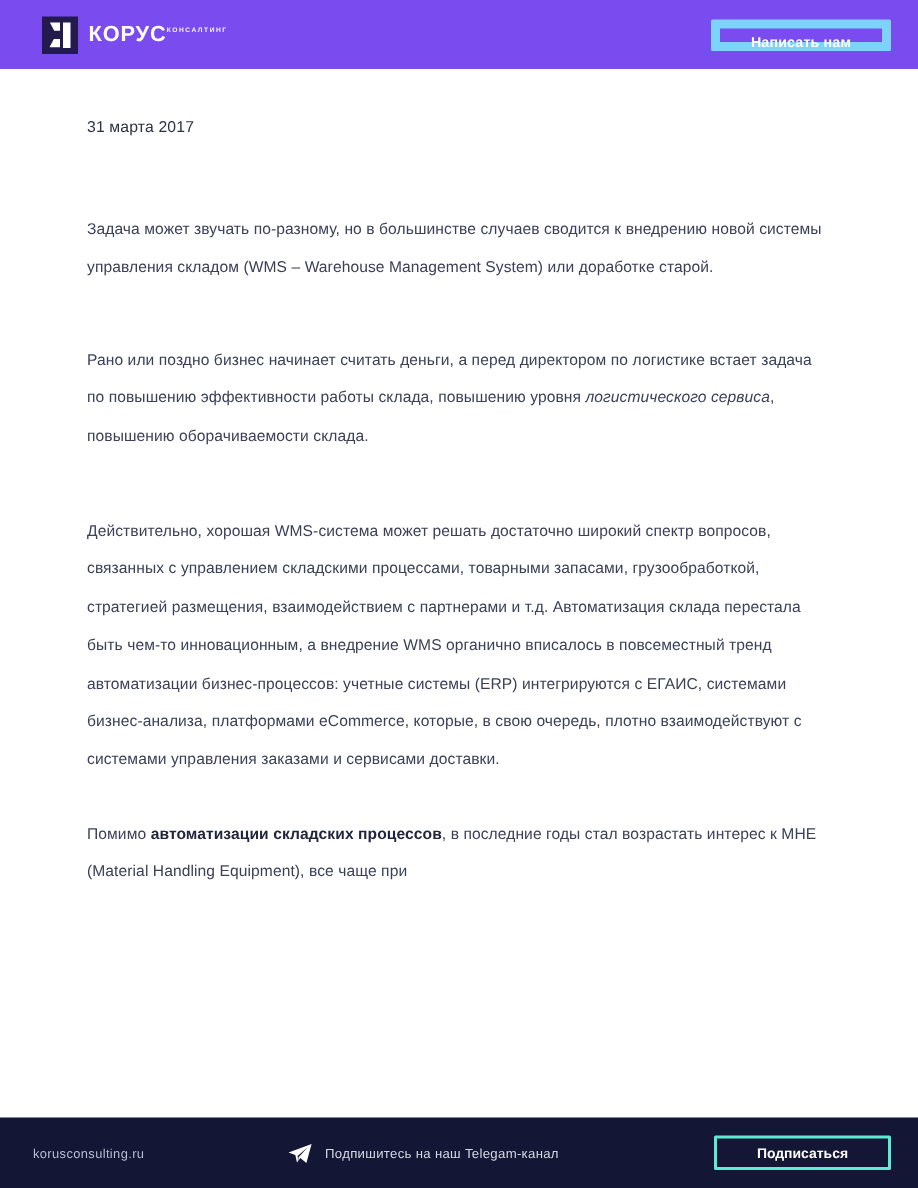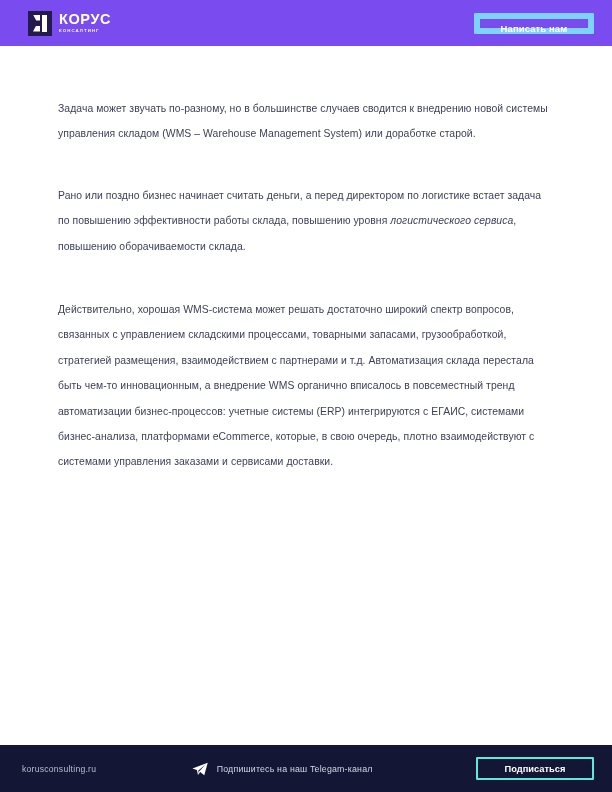--- a/index.html
+++ b/index.html
@@ -53,21 +53,21 @@
     width: 7px; height: 6px;
     clip-path: polygon(0 0, 100% 0, 100% 100%, 45% 100%);
   }
   .brand-mark .bar-b {
     left: 5px; top: 15px;
     width: 7px; height: 6px;
     clip-path: polygon(45% 0, 100% 0, 100% 100%, 0 100%);
   }
   .brand-text {
     display: flex;
-    flex-direction: column;
+    flex-direction: row;
     justify-content: center;
     line-height: 1;
   }
   .brand-name {
     color: #ffffff;
     font-size: 14.5px;
     font-weight: 700;
     letter-spacing: 0.6px;
   }
   .brand-sub {
@@ -197,23 +197,25 @@
     </div>
     <div class="brand-text">
       <span class="brand-name">КОРУС</span>
       <span class="brand-sub">КОНСАЛТИНГ</span>
     </div>
   </div>
   <button class="hdr-btn">Написать нам</button>
 </div>
 
 <div class="article">
+  <div class="date">31 марта 2017</div>
   <p class="para p2"><span>Задача может звучать по-разному, но в большинстве случаев сводится к внедрению новой системы управления складом (WMS – Warehouse Management System) или доработке старой.</span></p>
   <p class="para p1"><span>Рано или поздно бизнес начинает считать деньги, а перед директором по логистике встает задача по повышению эффективности работы склада, повышению уровня </span><i>логистического сервиса</i><span>, повышению оборачиваемости склада.</span></p>
   <p class="para p3"><span>Действительно, хорошая WMS-система может решать достаточно широкий спектр вопросов, связанных с управлением складскими процессами, товарными запасами, грузообработкой, стратегией размещения, взаимодействием с партнерами и т.д. Автоматизация склада перестала быть чем-то инновационным, а внедрение WMS органично вписалось в повсеместный тренд автоматизации бизнес-процессов: учетные системы (ERP) интегрируются с ЕГАИС, системами бизнес-анализа, платформами eCommerce, которые, в свою очередь, плотно взаимодействуют с системами управления заказами и сервисами доставки.</span></p>
+  <p class="para p4"><span>Помимо </span><b>автоматизации складских процессов</b><span>, в последние годы стал возрастать интерес к MHE (Material Handling Equipment), все чаще при</span></p>
 </div>
 
 <div class="footer">
   <span class="f-site">korusconsulting.ru</span>
   <div class="f-mid">
     <svg class="tg-icon" viewBox="0 0 24 21">
       <path d="M23.6 1.0 L0.6 9.6 L7.3 12.1 L9.0 19.6 L12.3 15.0 L18.4 20.0 Z M9.6 12.9 L19.9 4.0 L10.6 14.2 L10.2 18.0 Z" fill="#ffffff"></path>
     </svg>
     <span class="f-mid-text">Подпишитесь на наш Telegam-канал</span>
   </div>

